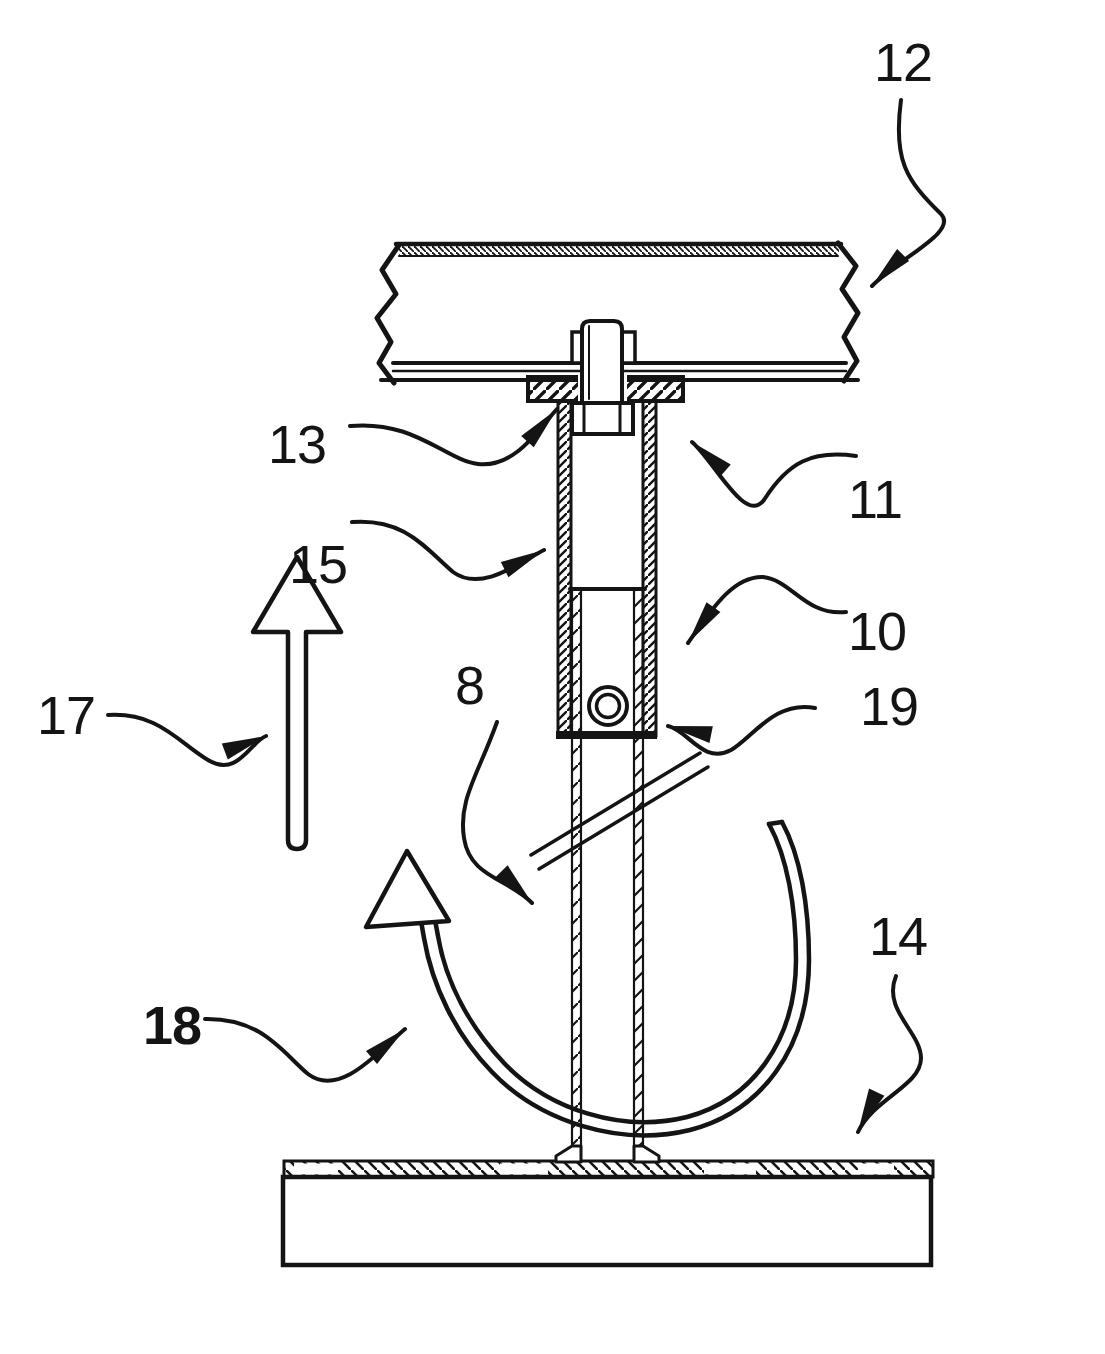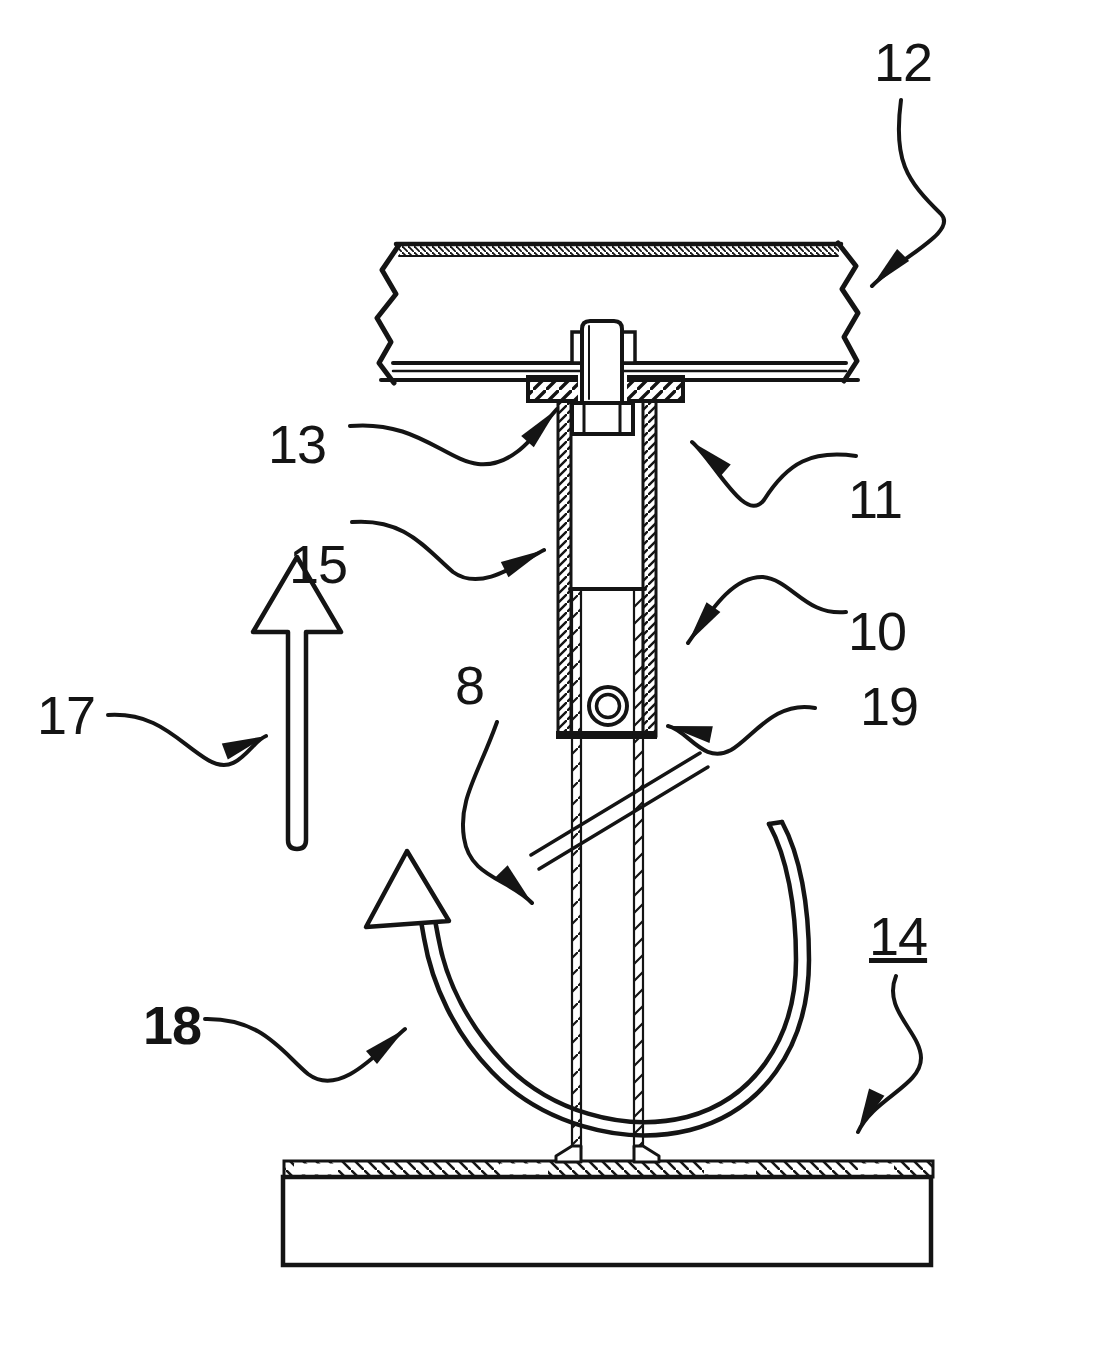--- a/index.html
+++ b/index.html
@@ -143,15 +143,15 @@
 
   <div class="ref-label" style="left:874px; top:33px;">12</div>
   <div class="ref-label" style="left:268px; top:395px;margin-top:20px;">13</div>
   <div class="ref-label" style="left:848px; top:425px;margin-top:45px;">11</div>
   <div class="ref-label" style="left:289px; top:491px;margin-top:44px;">15</div>
   <div class="ref-label" style="left:848px; top:602px;">10</div>
   <div class="ref-label" style="left:455px; top:656px;">8</div>
   <div class="ref-label" style="left:820px; top:677px;margin-left:40px;">19</div>
   <div class="ref-label" style="left:37px;  top:686px;">17</div>
   <div class="ref-label" style="left:143px; top:996px;font-weight:bold;">18</div>
-  <div class="ref-label" style="left:869px; top:907px;text-decoration:underline;">14</div>
+  <div class="ref-label" style="left:869px; top:907px;">14</div>
 
 </div>
 
 </body></html>

